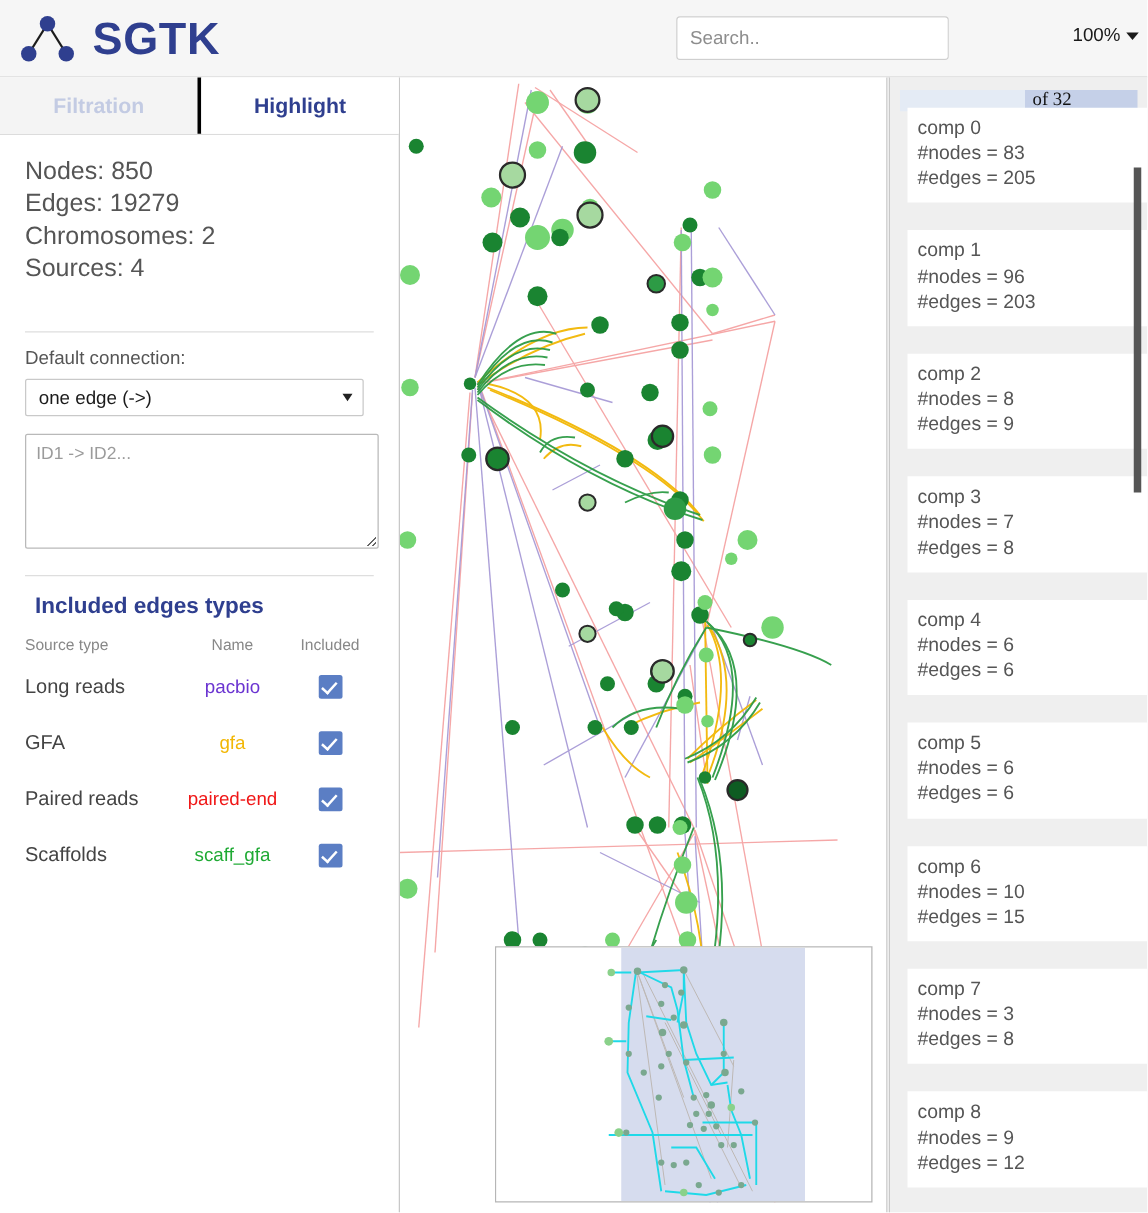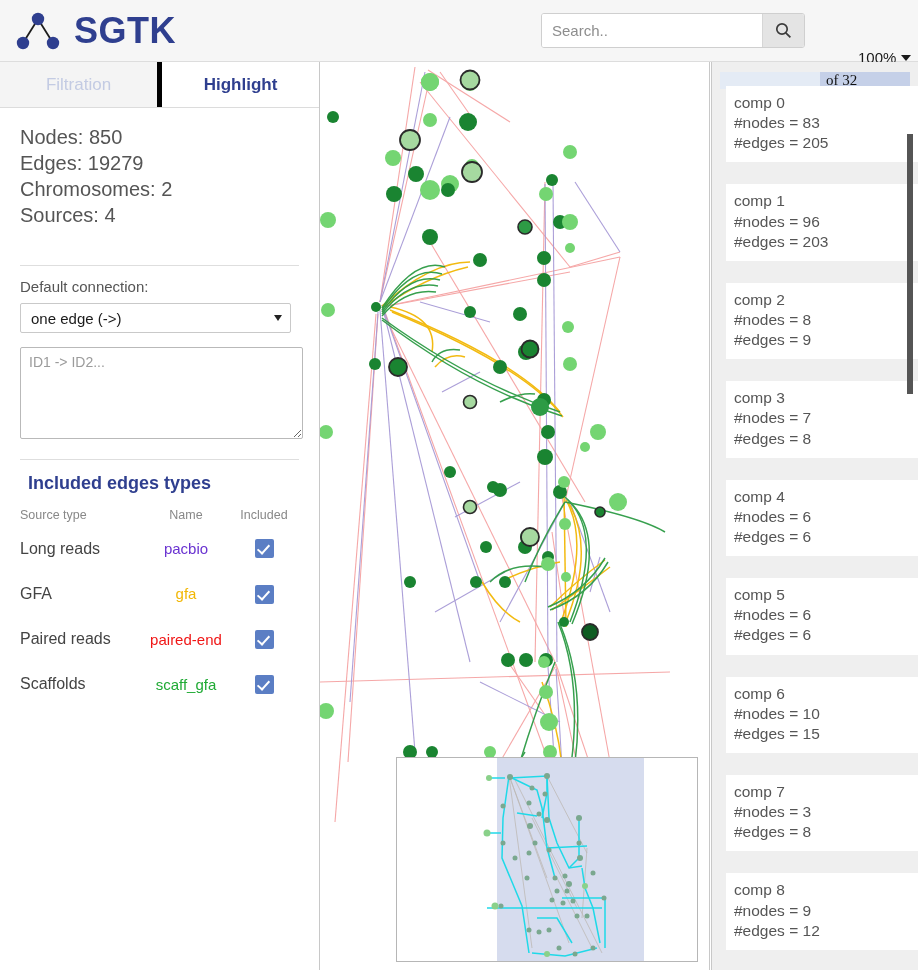--- a/index.html
+++ b/index.html
@@ -31,21 +31,21 @@
   }
   #brand-icon { width: 52px; height: 44px; display: block; }
   #brand-title {
     font-size: 36px; font-weight: bold;
     color: #2f3f8f; letter-spacing: 0.5px;
     line-height: 1;
   }
 
   #search-wrap {
     position: absolute; left: 541px; top: 13px;
-    width: 264px; height: 35px;
+    width: 218px; height: 35px;
     display: flex;
     border: 1px solid #cfcfcf; border-radius: 3px;
     background: #ffffff; box-sizing: border-box;
     overflow: hidden;
   }
   #search-input {
     flex: 1; border: 0; outline: none;
     padding: 0 10px; font-size: 15px;
     color: #555; background: #ffffff;
     font-family: "Liberation Sans", sans-serif;
@@ -53,21 +53,21 @@
   #search-input::placeholder { color: #8d8d8d; }
   #search-btn {
     width: 42px; border: 0; border-left: 1px solid #d6d6d6;
     background: #e4e4e4; cursor: pointer;
     display: flex; align-items: center; justify-content: center;
   }
   #zoom-select {
     position: absolute; left: 858px; top: 20px;
     font-size: 15px; color: #1a1a1a;
     display: flex; align-items: center; gap: 5px;
-    cursor: pointer; user-select: none; margin-top: 29px;
+    cursor: pointer; user-select: none;
   }
   .caret {
     width: 0; height: 0;
     border-left: 5px solid transparent;
     border-right: 5px solid transparent;
     border-top: 6px solid #1a1a1a;
     display: inline-block;
   }
 
   
@@ -80,22 +80,22 @@
   }
   #tabs {
     display: flex; height: 45px;
     border-bottom: 1px solid #dcdcdc;
   }
   .tab {
     flex: 1; display: flex; align-items: center; justify-content: center;
     font-size: 17px; cursor: pointer; box-sizing: border-box;
   }
   .tab.inactive {
-    background: #f4f4f4; color: #c3cbe3; font-weight: normal;
-    border-right: 5px solid #000000;
+    background: #f4f4f4; color: #c3cbe3; font-weight: bold;
+    border-right: 3px solid #000000;
   }
   .tab.active {
     background: #ffffff; color: #2f3f8f; font-weight: bold;
   }
 
   #stats {
     padding: 16px 20px 0 20px;
     font-size: 20px; color: #555555; line-height: 1.30;
   }
   #stats div { margin: 0; padding: 0; }

